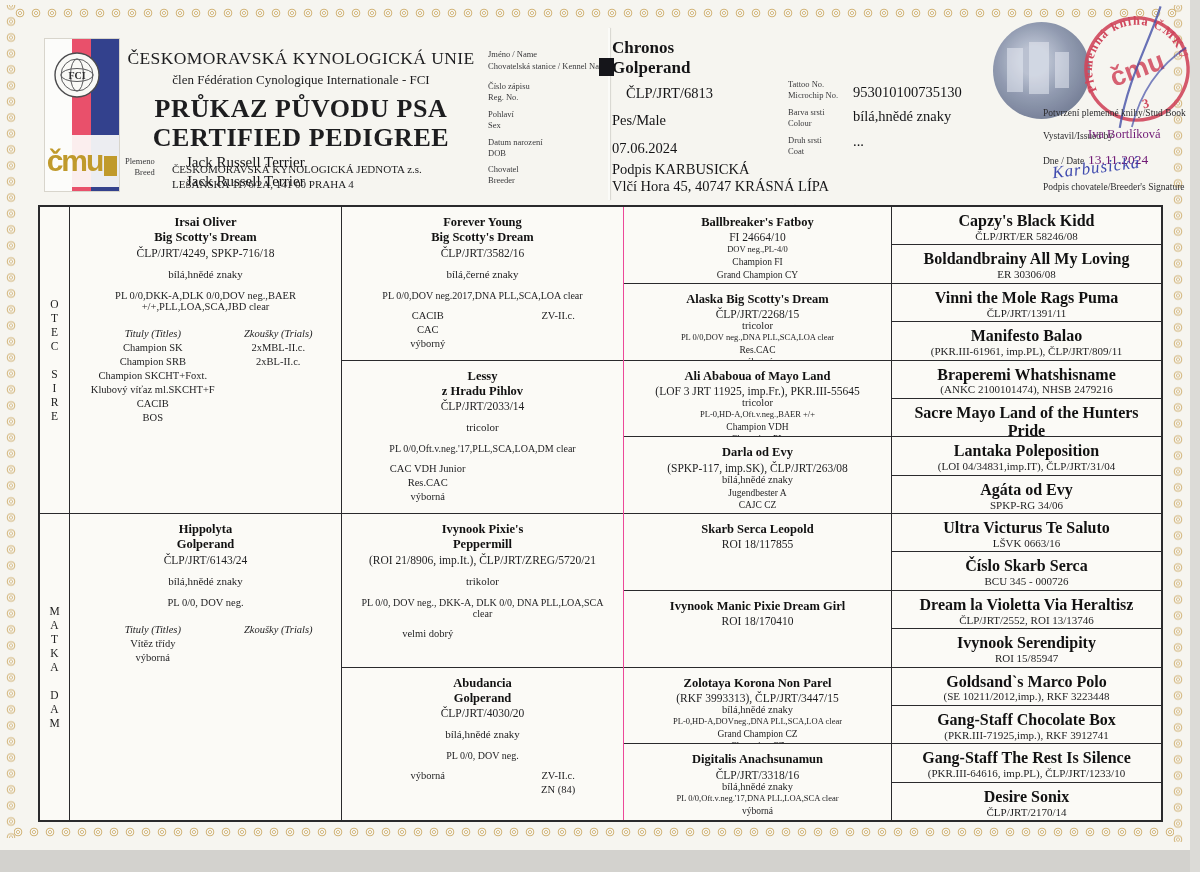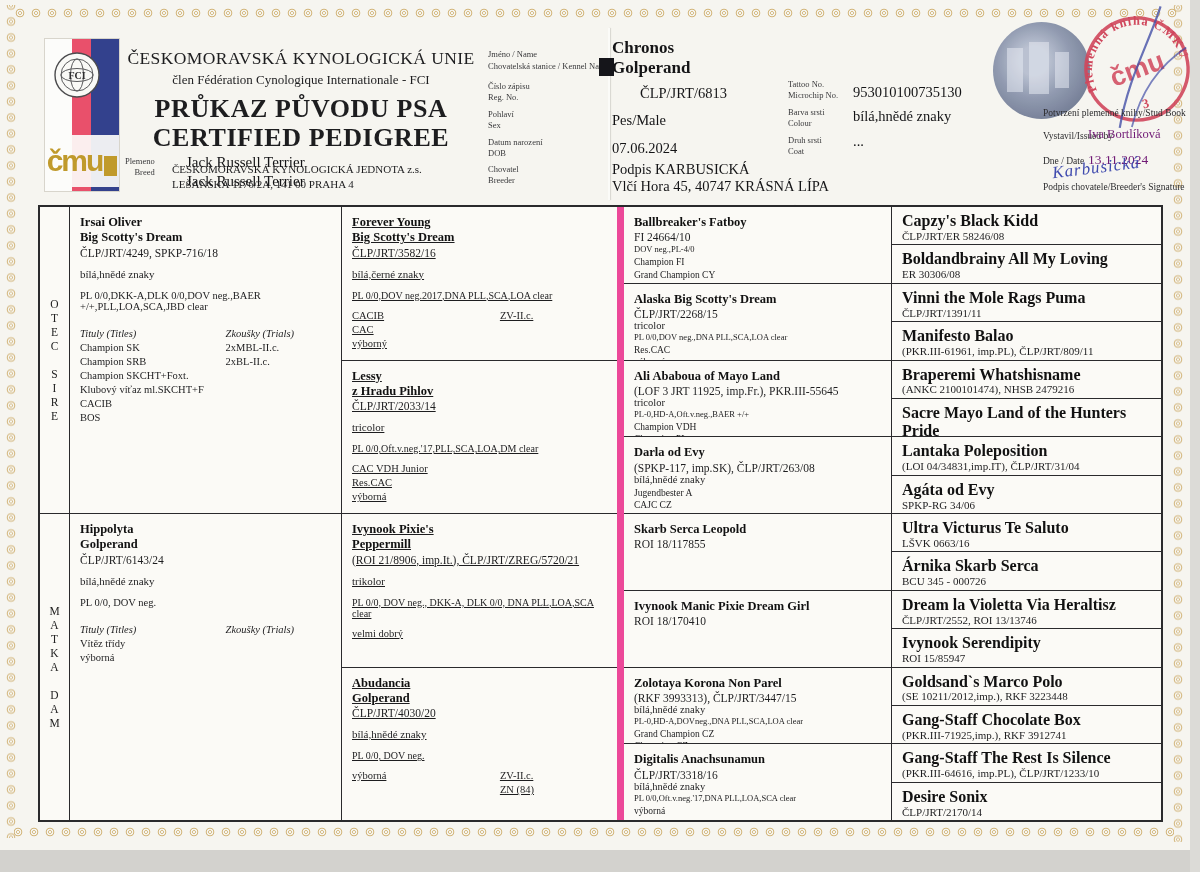--- a/index.html
+++ b/index.html
@@ -54,27 +54,27 @@
 
   .sb{position:absolute;font-size:9.5px;color:#2c2c2e;}
   .sbv{position:absolute;font-size:12.5px;color:#701a75;}
 
   
   .pedigree{position:absolute;left:38px;top:205px;width:1125px;height:617px;display:flex;
             border:2px solid #2a2a2c;background:#fbfaf6;box-sizing:border-box;}
   .pcol{display:flex;flex-direction:column;box-sizing:border-box;height:100%;}
   .pcol-strip{width:30px;border-right:1px solid #2a2a2c;}
   .pcol-1{width:272px;border-right:1px solid #2a2a2c;}
-  .pcol-2{width:282px;border-right:7px solid #ec4899;text-decoration:underline;}
+  .pcol-2{width:282px;border-right:1px solid #ec4899;}
   .pcol-3{width:268px;border-right:1px solid #2a2a2c;}
   .pcol-4{flex:1;}
   .strip-half{flex:1;display:flex;flex-direction:column;align-items:center;justify-content:center;gap:16px;}
   .strip-half + .strip-half{border-top:1px solid #2a2a2c;}
   .vword{display:flex;flex-direction:column;align-items:center;gap:2px;font-size:11.5px;color:#222;}
-  .pcell{flex:1;padding:8px 10px;box-sizing:border-box;overflow:hidden;}
+  .pcell{flex:1;padding:8px 10px;box-sizing:border-box;overflow:hidden;text-align:center;}
   .pcell + .pcell{border-top:1px solid #2a2a2c;}
   .pcell.g4{padding:5px 10px 0;}
   .cell-name{font-weight:bold;font-size:12.5px;line-height:1.22;color:#111;}
   .g4 .cell-name{font-size:16px;line-height:1.12;}
   .cell-reg{font-size:11.5px;margin-top:1px;}
   .g4 .cell-reg{font-size:11px;margin-top:0;}
   .cell-color{font-size:11px;margin-top:9px;}
   .g3 .cell-color{margin-top:0;font-size:10.5px;}
   .cell-health{font-size:10.5px;margin-top:10px;}
   .g2 .cell-health{font-size:10px;}
@@ -142,21 +142,21 @@
   <div class="flabel" style="left:488px;top:49px;">Jméno / Name</div>
   <div class="flabel" style="left:488px;top:61px;">Chovatelská stanice / Kennel Name</div>
   <div class="redact" style="left:599px;top:58px;width:15px;height:18px;"></div>
   <div class="fvalue big" style="left:612px;top:38px;">Chronos</div>
   <div class="fvalue big" style="left:612px;top:58px;">Golperand</div>
 
   <div class="flabel" style="left:488px;top:81px;">
     <div>Číslo zápisu</div>
       <div>Reg. No.</div>
   </div>
-  <div class="fvalue" style="left:640px;top:85px;text-align:center;">ČLP/JRT/6813</div>
+  <div class="fvalue" style="left:626px;top:85px;text-align:center;">ČLP/JRT/6813</div>
 
   <div class="flabel" style="left:488px;top:109px;">
     <div>Pohlaví</div>
       <div>Sex</div>
   </div>
   <div class="fvalue" style="left:612px;top:112px;">Pes/Male</div>
 
   <div class="flabel" style="left:488px;top:137px;">
     <div>Datum narození</div>
       <div>DOB</div>
@@ -499,21 +499,21 @@
           <div class="cell-reg">SPKP-RG 34/06</div>
         </div>
         <div class="pcell g4">
           <div class="cell-name">
             <div>Ultra Victurus Te Saluto</div>
           </div>
           <div class="cell-reg">LŠVK 0663/16</div>
         </div>
         <div class="pcell g4">
           <div class="cell-name">
-            <div>Árnika Skarb Serca</div>
+            <div>Číslo Skarb Serca</div>
           </div>
           <div class="cell-reg">BCU 345 - 000726</div>
         </div>
         <div class="pcell g4">
           <div class="cell-name">
             <div>Dream la Violetta Via Heraltisz</div>
           </div>
           <div class="cell-reg">ČLP/JRT/2552, ROI 13/13746</div>
         </div>
         <div class="pcell g4">

